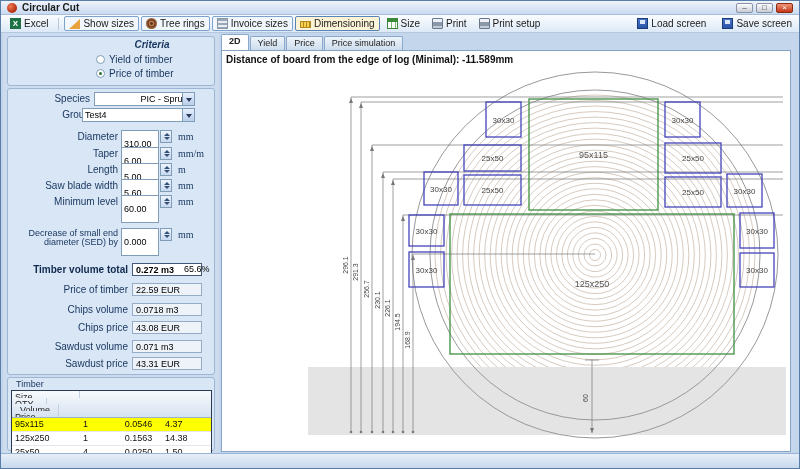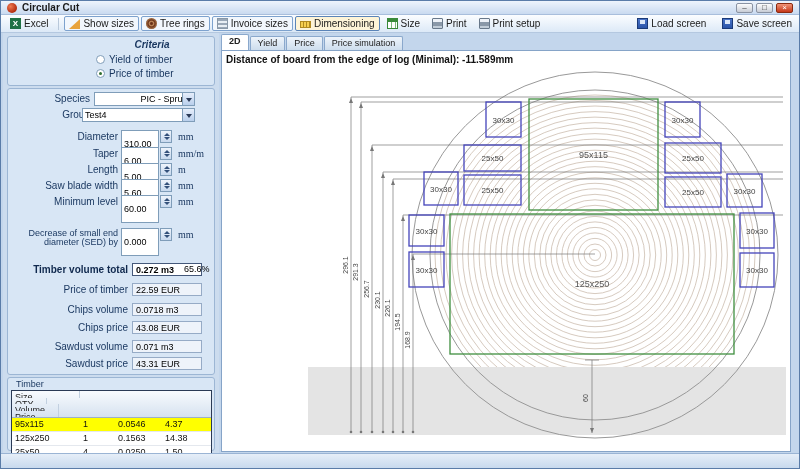--- a/index.html
+++ b/index.html
@@ -63,21 +63,21 @@
   .total-row.bold .lbl{font-weight:bold;color:#10294e;}
   .total-row .val{position:absolute;left:124px;top:0;width:70px;height:13px;background:#eef3fa;border:1px solid #96abc6;font-size:9px;color:#000;padding:1px 3px;}
   .total-row.bold .val{background:#fff;border:1px solid #44587a;font-weight:bold;}
   .total-row .suffix{position:absolute;left:176px;top:1px;color:#000;font-size:9px;}
   .timber-title{position:absolute;left:8px;top:1px;font-size:9px;color:#17355e;}
   .timber-table{position:absolute;left:3px;top:12px;width:201px;border:1px solid #2a3a55;background:#fff;}
   .tt-row{display:flex;height:14px;font-size:9px;color:#111;border-bottom:1px solid #e4e8ee;}
   .tt-row.header{height:27px;background:linear-gradient(#f8fbfe,#d6e2f0);border-bottom:1px solid #9cb0c8;color:#222;flex-direction:column;}
   .tt-row.highlight{background:#ffff00;}
   .tt-cell{padding:1px 3px;overflow:hidden;white-space:nowrap;}
-  .tt-c0{width:68px;}.tt-c1{width:35px;}.tt-c2{width:47px;}.tt-c3{width:47px;}
+  .tt-c0{width:68px;}.tt-c1{width:35px;}.tt-c2{width:47px;text-align:center;}.tt-c3{width:47px;}
   .tt-row.header .tt-cell{border-right:1px solid #c2d0e0;}
   
   .right-panel{position:absolute;left:220px;top:0;width:570px;height:420px;}
   .tabs{position:absolute;left:0;top:1px;height:16px;display:flex;align-items:flex-end;gap:1px;}
   .tab{height:14px;padding:1px 7px;font-size:9px;color:#222;background:linear-gradient(#eef4fb,#cddded);border:1px solid #8aa8cc;border-bottom:none;border-radius:2px 2px 0 0;}
   .tab.active{height:16px;background:#fff;font-weight:bold;position:relative;z-index:2;}
   .canvas-area{position:absolute;left:0;top:17px;width:570px;height:402px;background:#fff;border:1px solid #86a4c8;}
   .canvas-header{position:absolute;left:4px;top:3px;font-size:10px;font-weight:bold;color:#111;}
   #drawing{position:absolute;left:1px;top:17px;}
   

